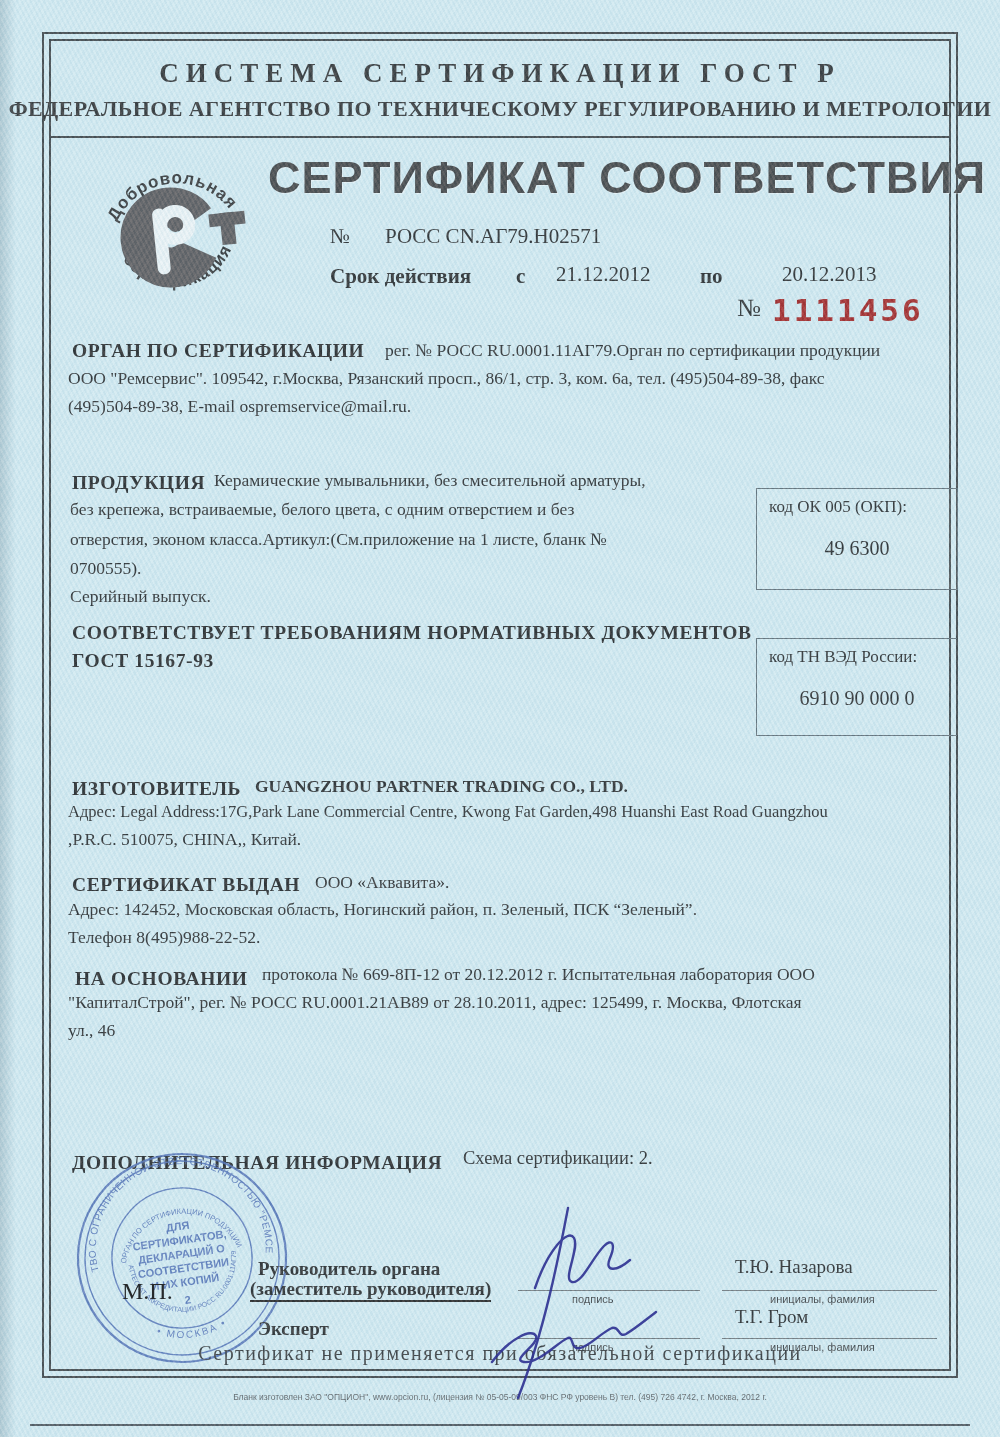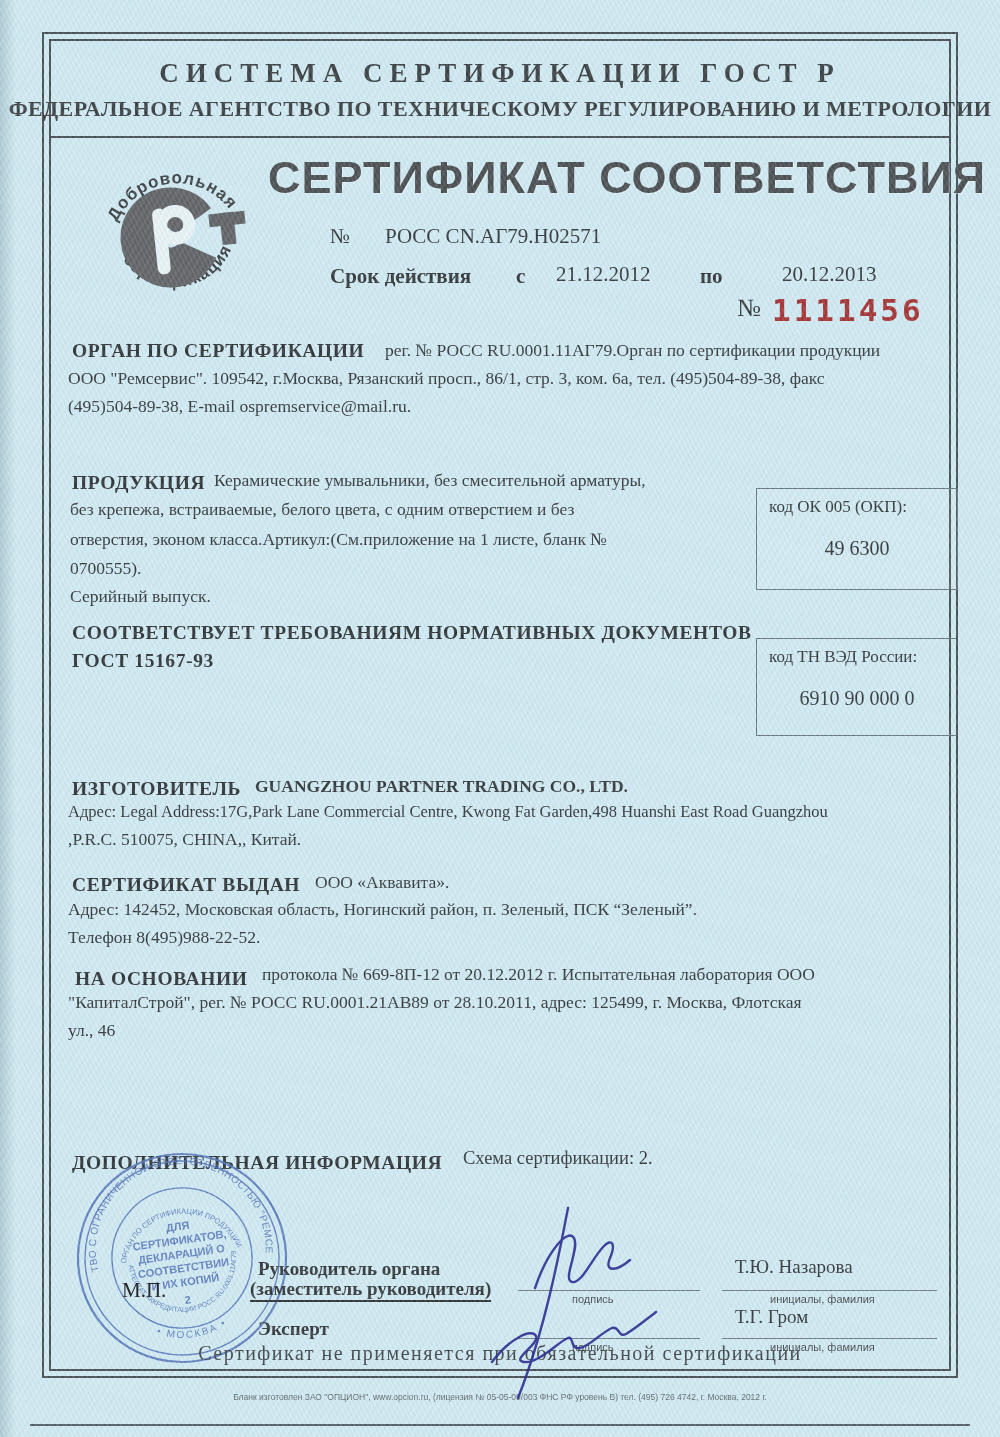--- a/index.html
+++ b/index.html
@@ -162,21 +162,21 @@
       <text x="112" y="84">ДЛЯ</text>
       <text x="112" y="98">СЕРТИФИКАТОВ,</text>
       <text x="112" y="112">ДЕКЛАРАЦИЙ О</text>
       <text x="112" y="126">СООТВЕТСТВИИ</text>
       <text x="112" y="140">И ИХ КОПИЙ</text>
       <text x="112" y="158">2</text>
     </g>
   </g>
 </svg>
 
-<div class="abs" style="left:122px;top:1278px;font-size:21px;z-index:6;">М.П.</div>
+<div class="abs" style="left:122px;top:1278px;font-size:24px;z-index:6;">М.П.</div>
 
 <div class="abs role" style="left:258px;top:1258px;">Руководитель органа</div>
 <div class="abs role-u" style="left:250px;top:1278px;">(заместитель руководителя)</div>
 <div class="abs role" style="left:258px;top:1318px;">Эксперт</div>
 
 <div class="sig-line" style="left:518px;top:1290px;width:182px;"></div>
 <div class="sig-cap" style="left:572px;top:1293px;">подпись</div>
 <div class="sig-line" style="left:518px;top:1338px;width:182px;"></div>
 <div class="sig-cap" style="left:572px;top:1341px;">подпись</div>
 

